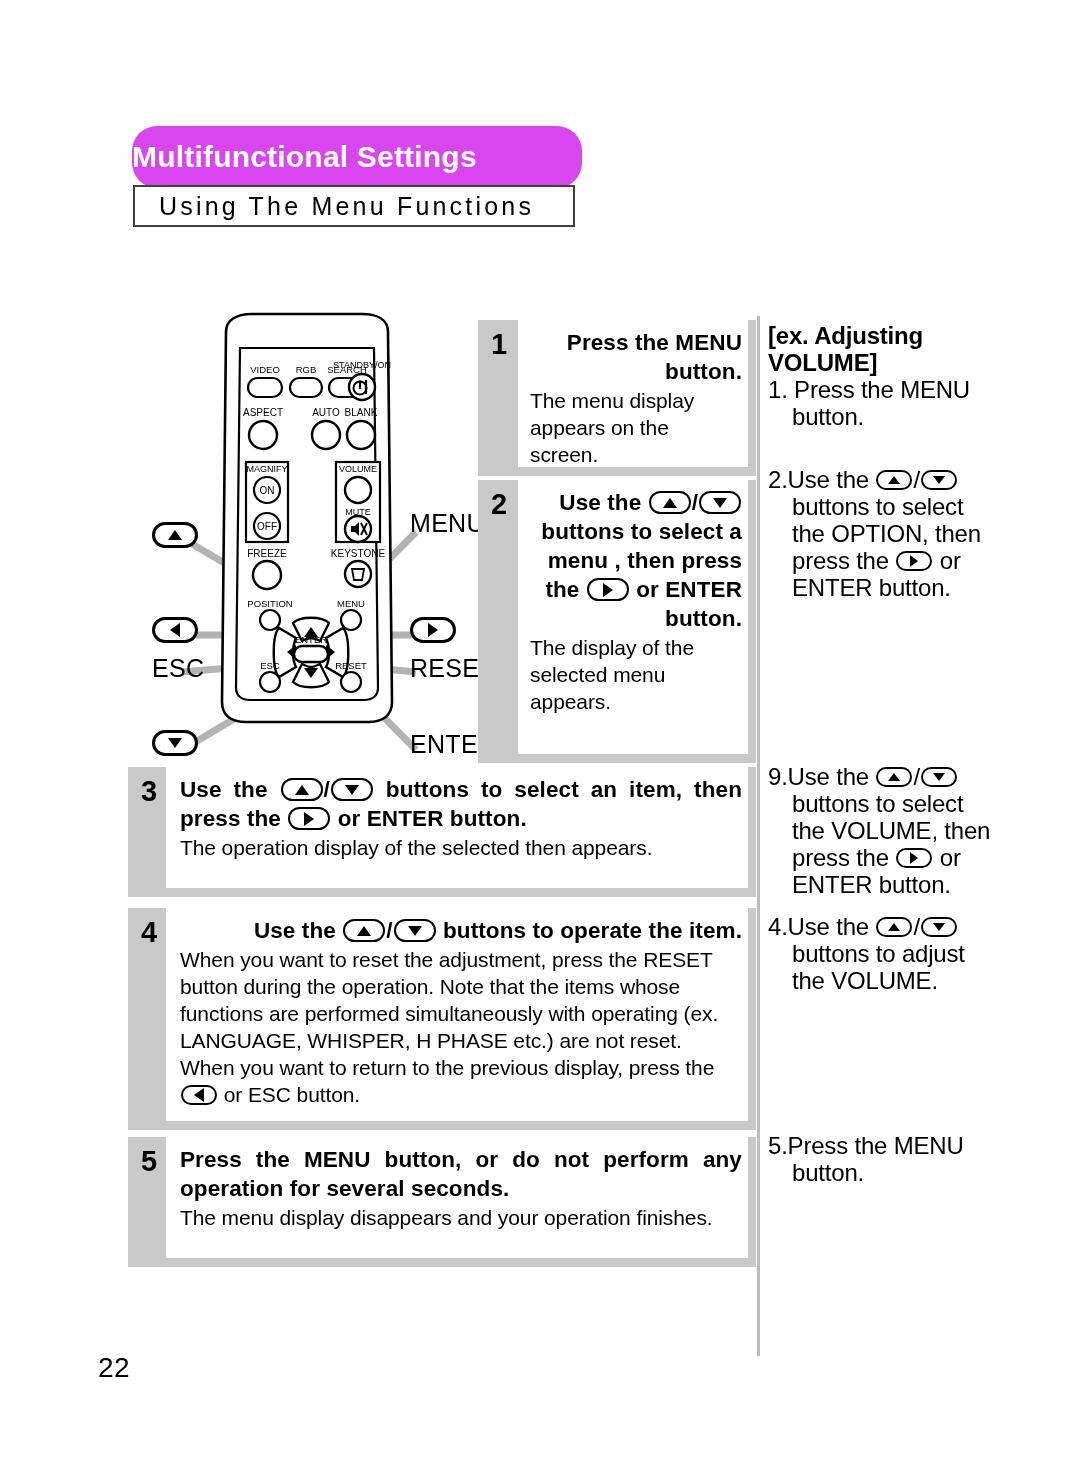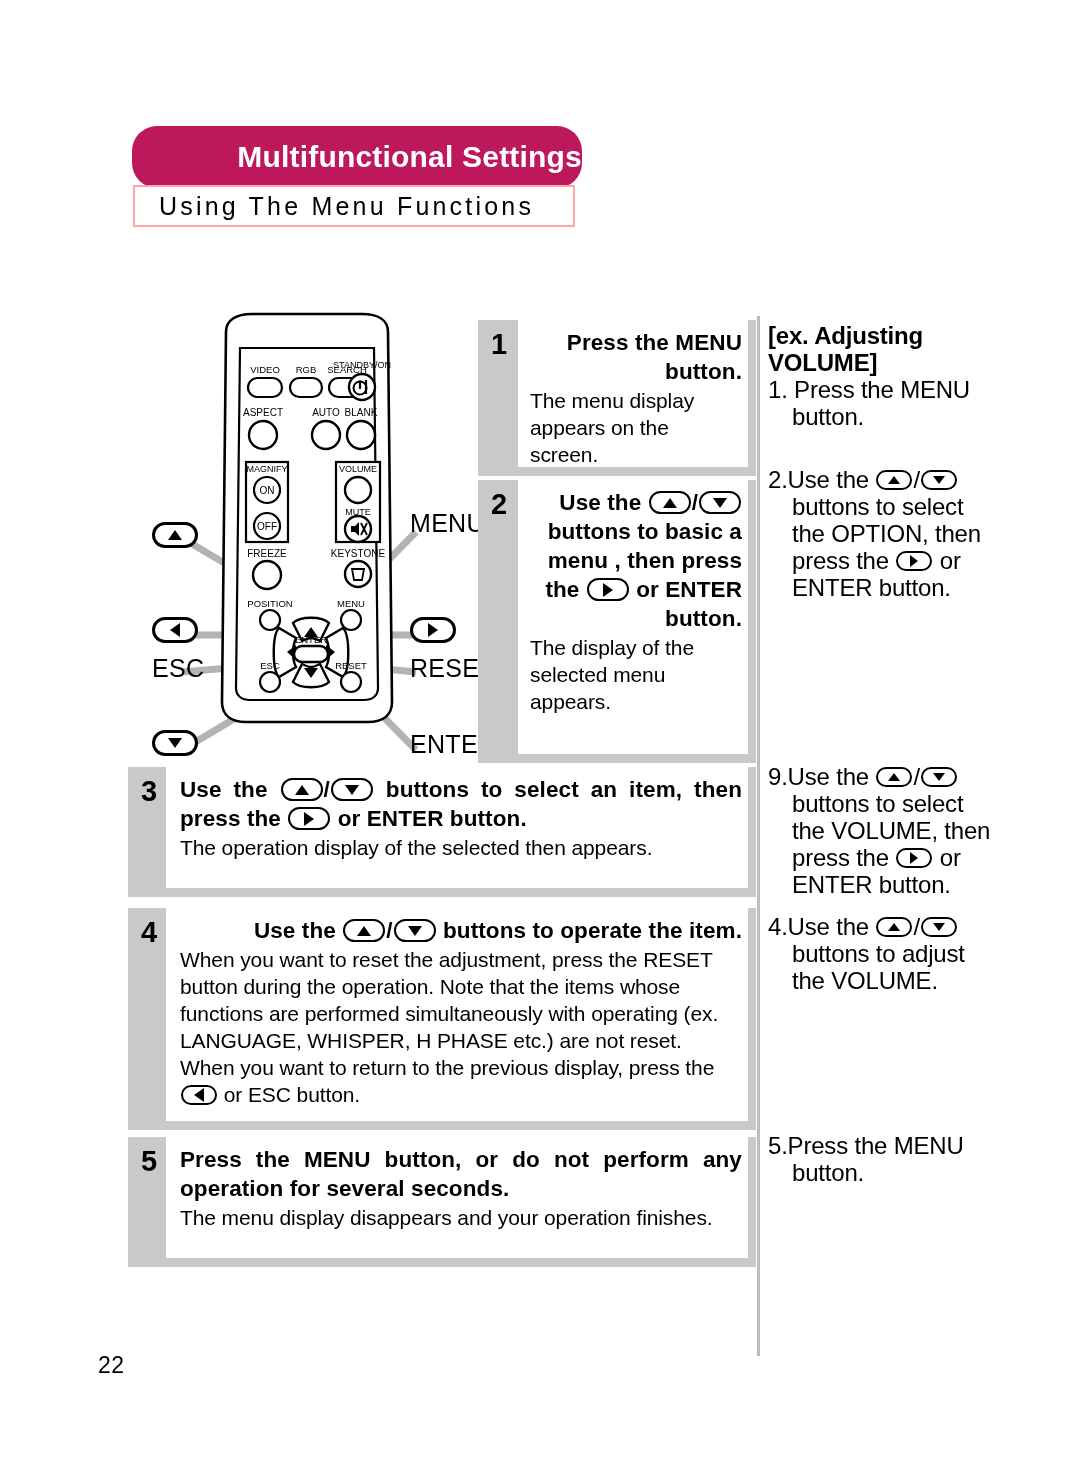--- a/index.html
+++ b/index.html
@@ -20,41 +20,41 @@
     inset: 0;
   }
 
   
   #title-banner {
     position: absolute;
     left: 132px;
     top: 126px;
     width: 450px;
     height: 62px;
-    background: #be185d;
+    background: #d946ef;
     border-radius: 25px;
     display: flex;
     align-items: center;
-    justify-content: flex-end;
+    justify-content: flex-start;
   }
   #title-banner .txt {
     color: #ffffff;
     font-size: 30px;
     font-weight: bold;
     letter-spacing: 0.2px;
   }
 
   
   #subtitle-box {
     position: absolute;
     left: 133px;
     top: 185px;
     width: 442px;
     height: 42px;
-    border: 2px solid #fca5a5;
+    border: 2px solid #404040;
     background: #fff;
     display: flex;
     align-items: center;
     padding-left: 24px;
     box-sizing: border-box;
   }
   #subtitle-box .txt {
     font-size: 25px;
     letter-spacing: 3.2px;
   }
@@ -226,21 +226,21 @@
     background: #fff;
     box-sizing: border-box;
   }
   .callout-key .tri { position: absolute; left: 50%; top: 50%; transform: translate(-50%,-50%); width:0; height:0; }
 
   
   #page-number {
     position: absolute;
     left: 98px;
     top: 1352px;
-    font-size: 23px;
+    font-size: 28px;
     letter-spacing: 0.5px;
   }
 </style>
 </head>
 <body>
 
 <div class="page">
 
   <div id="title-banner">
     <span class="txt">Multifunctional Settings</span>
@@ -408,21 +408,21 @@
   </div>
 
   <div class="step-box" id="step-2">
     <div class="frame"></div>
     <div class="inner"></div>
     <div class="num">2</div>
     <div class="body">
       <div class="head">
         <span>Use the</span>
         <span class="key big"><i class="tri up"></i></span>/<span class="key big"><i class="tri down"></i></span>
-        <span>buttons to basic a menu , then press the</span>
+        <span>buttons to select a menu , then press the</span>
         <span class="key big"><i class="tri right"></i></span>
         <span>or ENTER button.</span>
       </div>
       <div class="desc">The display of the selected menu appears.</div>
     </div>
   </div>
 
   <div class="step-box" id="step-3">
     <div class="frame"></div>
     <div class="inner"></div>

